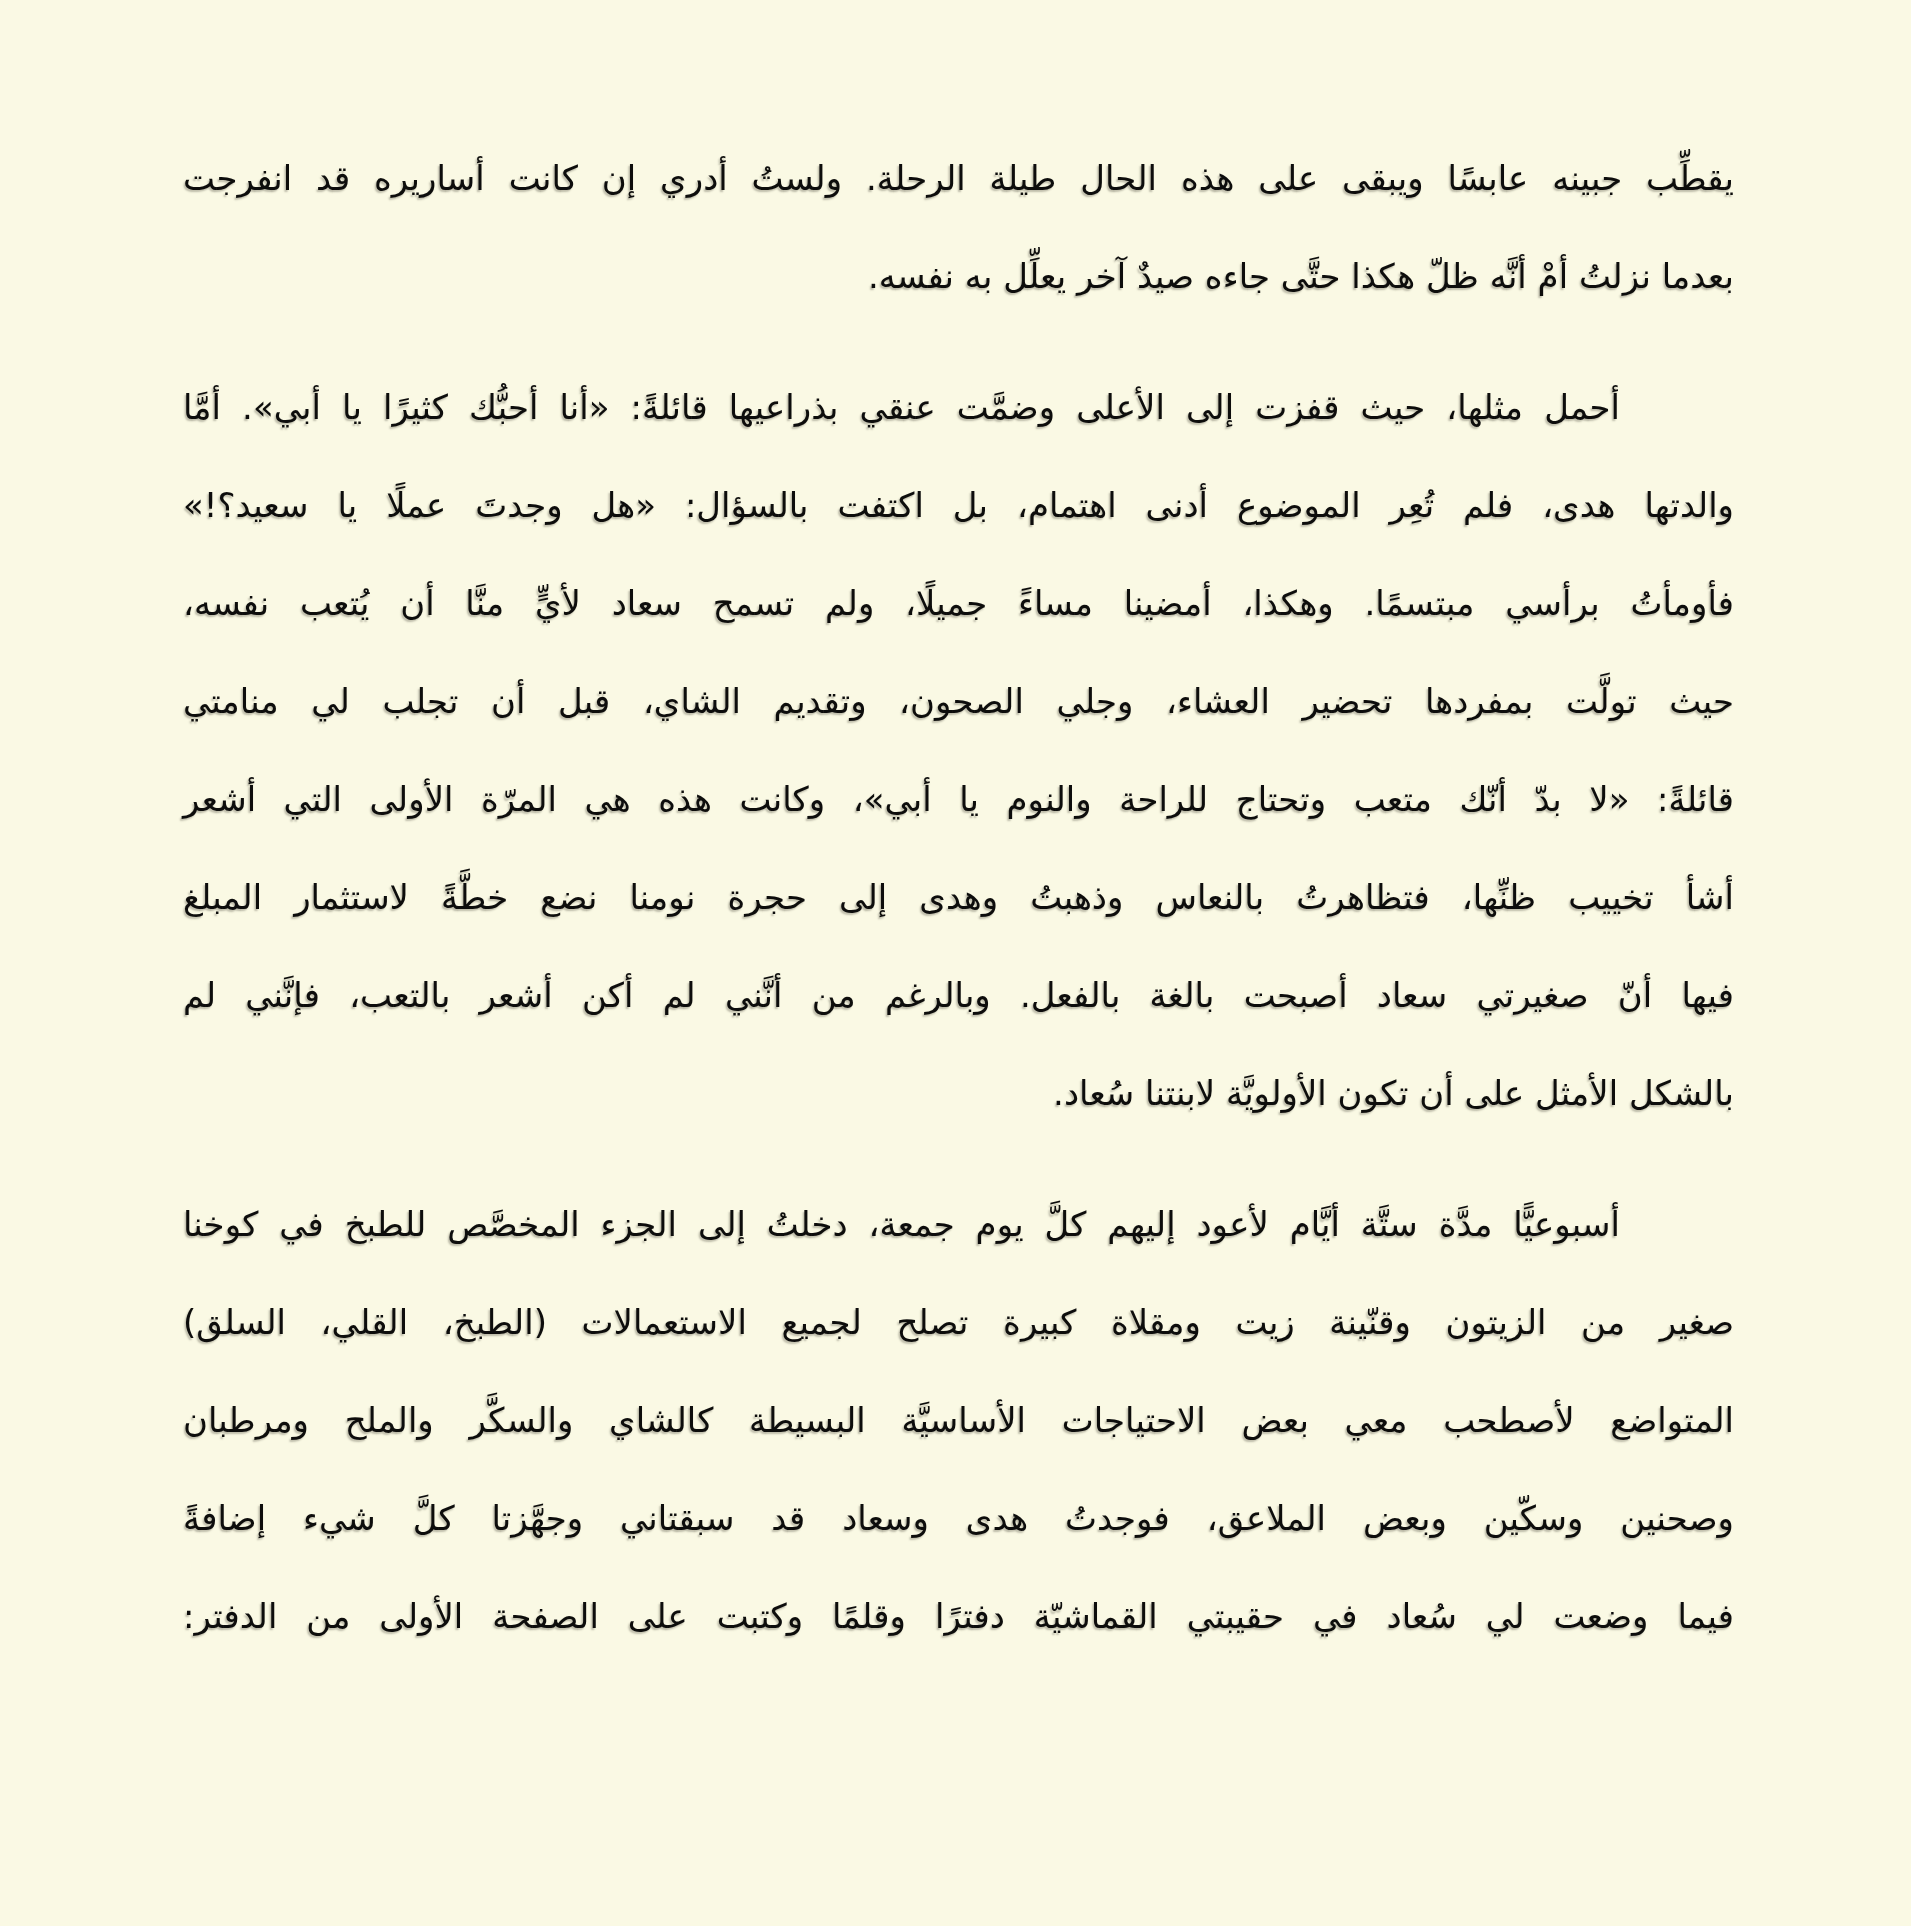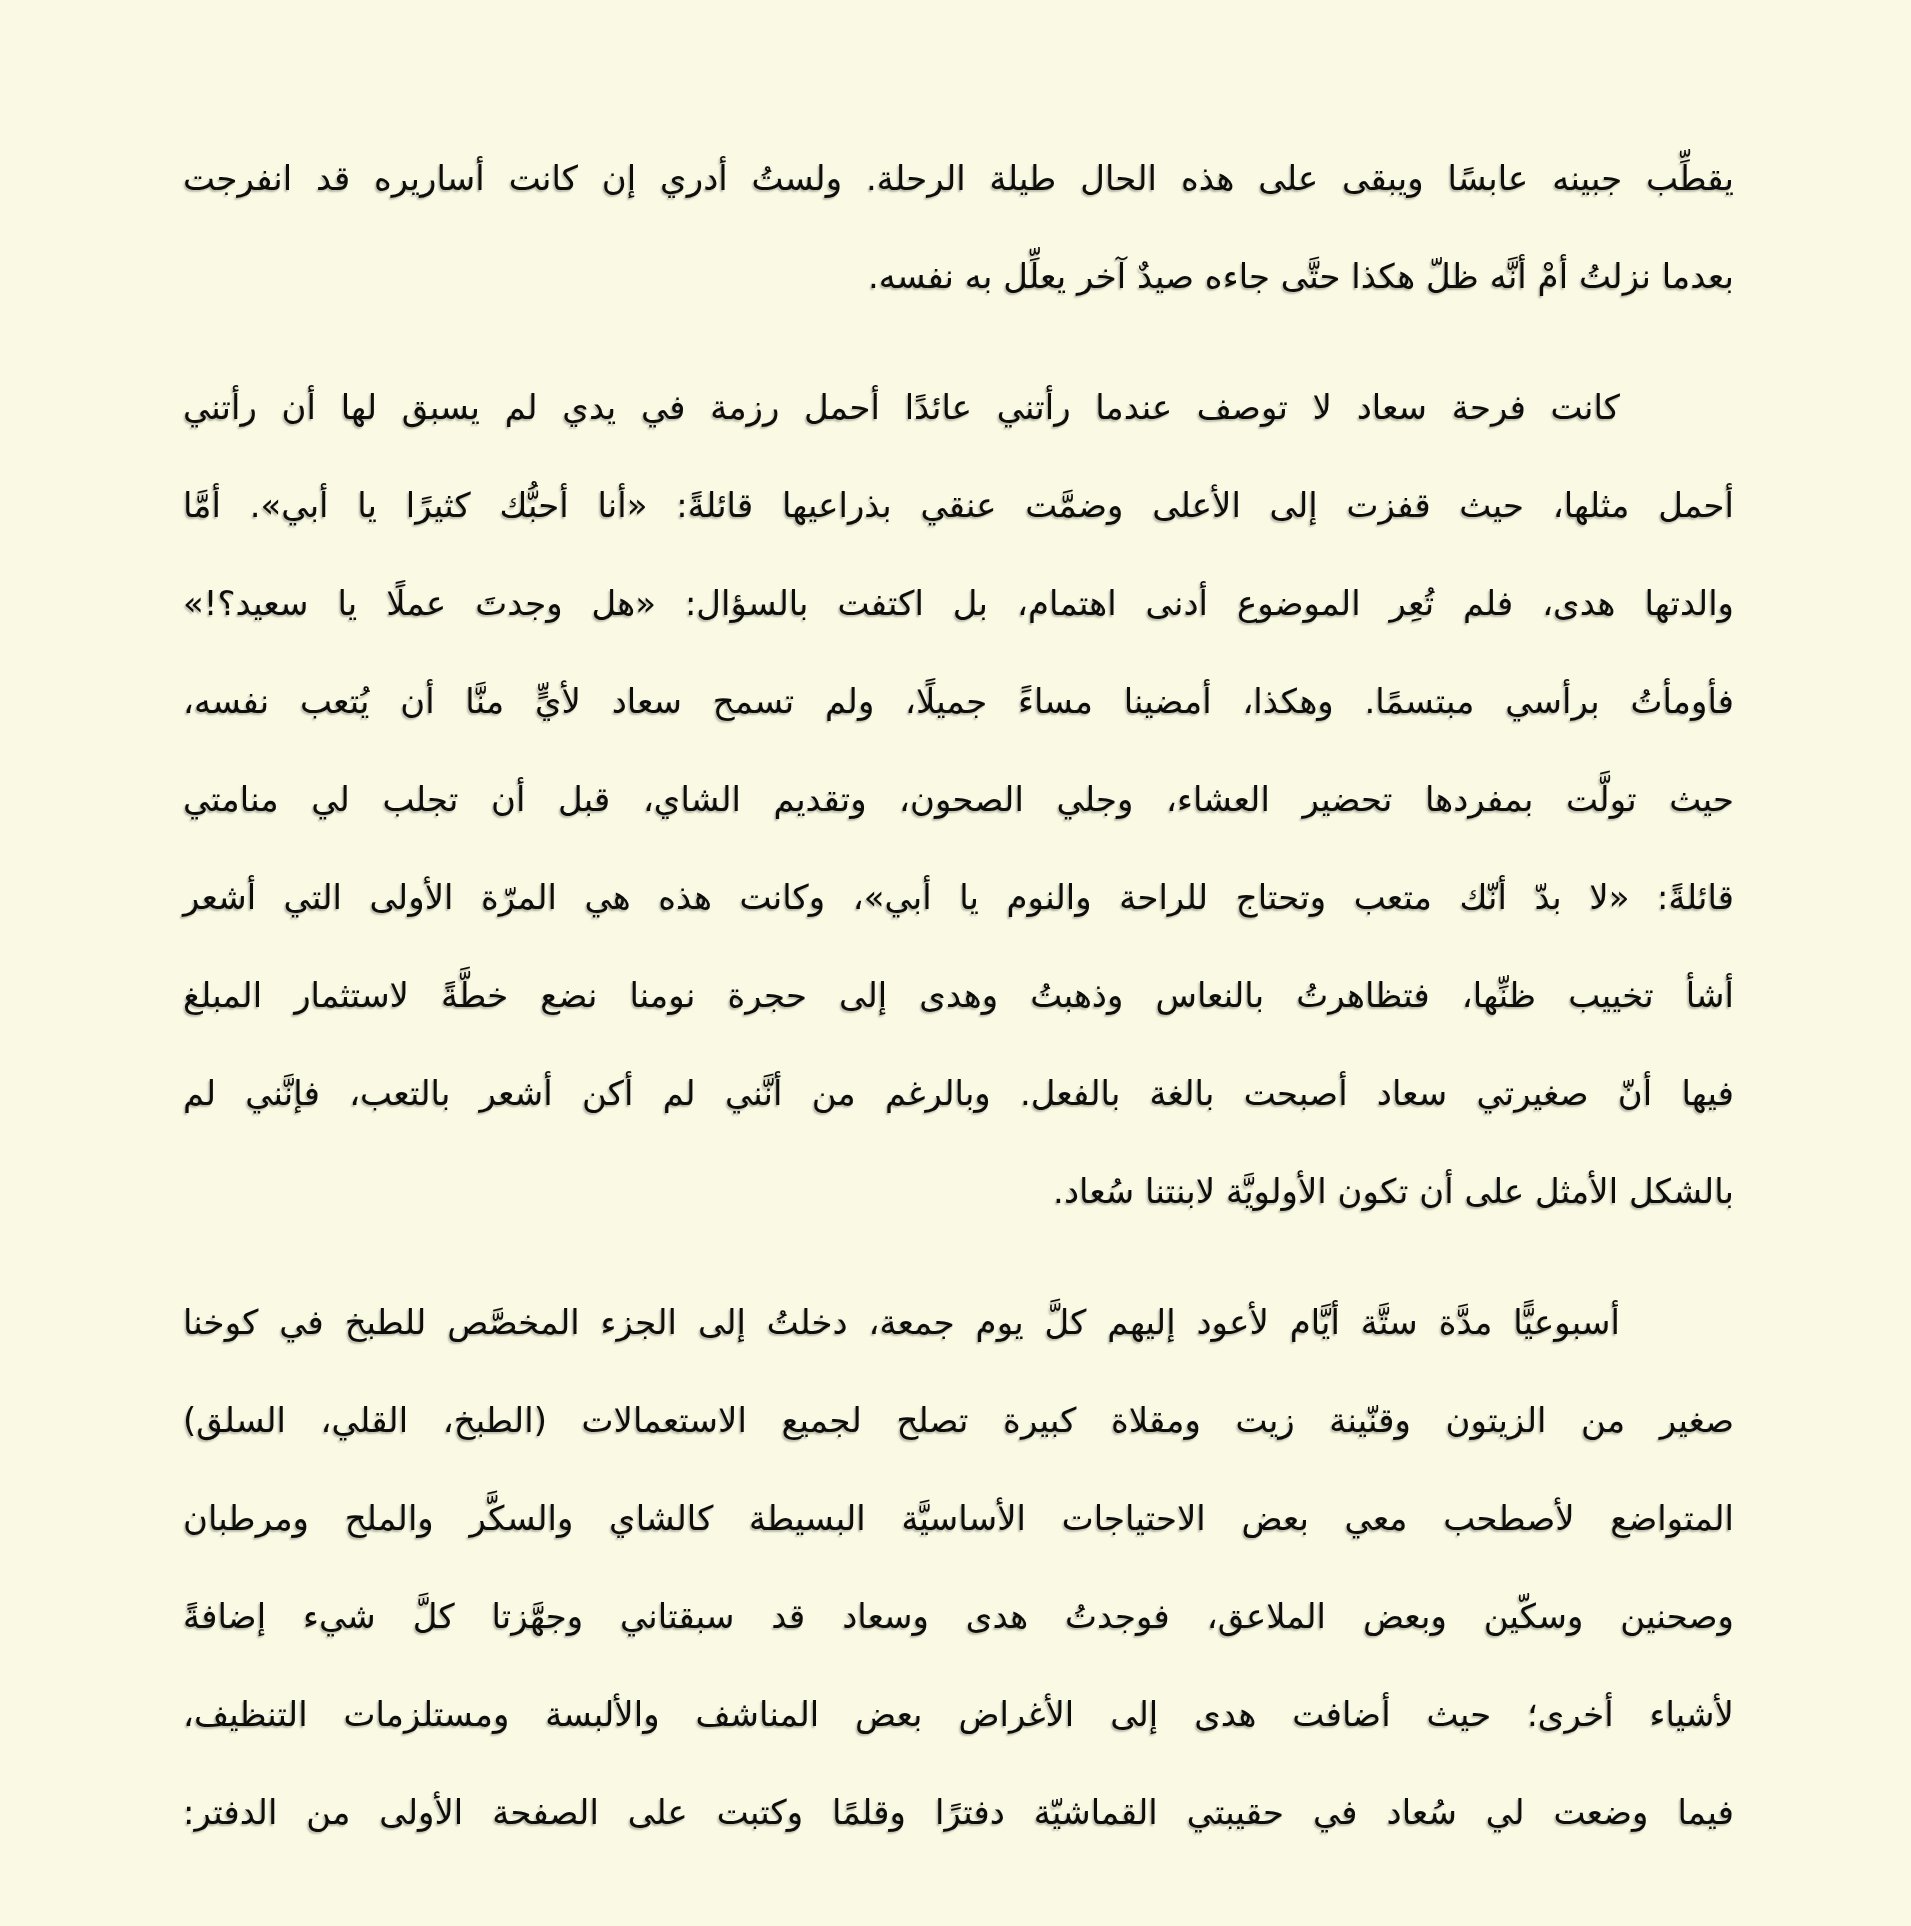--- a/index.html
+++ b/index.html
@@ -50,34 +50,32 @@
 </head>
 <body>
 
 <div class="page">
   <main class="text-block" id="text-block">
       <div class="para">
         <div class="line just">يقطِّب جبينه عابسًا ويبقى على هذه الحال طيلة الرحلة. ولستُ أدري إن كانت أساريره قد انفرجت</div>
         <div class="line last">بعدما نزلتُ أمْ أنَّه ظلّ هكذا حتَّى جاءه صيدٌ آخر يعلِّل به نفسه.</div>
       </div>
       <div class="para indent">
-        <div class="line just">كانت فرحة سعاد لا توصف عندما رأتني عائدًا أحمل رزمة في يدي لم يسبق لها أن رأتني</div>
         <div class="line just">أحمل مثلها، حيث قفزت إلى الأعلى وضمَّت عنقي بذراعيها قائلةً: «أنا أحبُّك كثيرًا يا أبي». أمَّا</div>
         <div class="line just">والدتها هدى، فلم تُعِر الموضوع أدنى اهتمام، بل اكتفت بالسؤال: «هل وجدتَ عملًا يا سعيد؟!»</div>
         <div class="line just">فأومأتُ برأسي مبتسمًا. وهكذا، أمضينا مساءً جميلًا، ولم تسمح سعاد لأيٍّ منَّا أن يُتعب نفسه،</div>
         <div class="line just">حيث تولَّت بمفردها تحضير العشاء، وجلي الصحون، وتقديم الشاي، قبل أن تجلب لي منامتي</div>
         <div class="line just">قائلةً: «لا بدّ أنّك متعب وتحتاج للراحة والنوم يا أبي»، وكانت هذه هي المرّة الأولى التي أشعر</div>
         <div class="line just">أشأ تخييب ظنِّها، فتظاهرتُ بالنعاس وذهبتُ وهدى إلى حجرة نومنا نضع خطَّةً لاستثمار المبلغ</div>
         <div class="line just">فيها أنّ صغيرتي سعاد أصبحت بالغة بالفعل. وبالرغم من أنَّني لم أكن أشعر بالتعب، فإنَّني لم</div>
         <div class="line last">بالشكل الأمثل على أن تكون الأولويَّة لابنتنا سُعاد.</div>
       </div>
       <div class="para indent">
         <div class="line just">أسبوعيًّا مدَّة ستَّة أيَّام لأعود إليهم كلَّ يوم جمعة، دخلتُ إلى الجزء المخصَّص للطبخ في كوخنا</div>
         <div class="line just">صغير من الزيتون وقنّينة زيت ومقلاة كبيرة تصلح لجميع الاستعمالات (الطبخ، القلي، السلق)</div>
         <div class="line just">المتواضع لأصطحب معي بعض الاحتياجات الأساسيَّة البسيطة كالشاي والسكَّر والملح ومرطبان</div>
         <div class="line just">وصحنين وسكّين وبعض الملاعق، فوجدتُ هدى وسعاد قد سبقتاني وجهَّزتا كلَّ شيء إضافةً</div>
-        <div class="line just">لأشياء أخرى؛ حيث أضافت هدى إلى الأغراض بعض المناشف والألبسة ومستلزمات التنظيف،</div>
         <div class="line just">فيما وضعت لي سُعاد في حقيبتي القماشيّة دفترًا وقلمًا وكتبت على الصفحة الأولى من الدفتر:</div>
       </div>
     </main>
 
 </div>
 
 
 </body></html>

